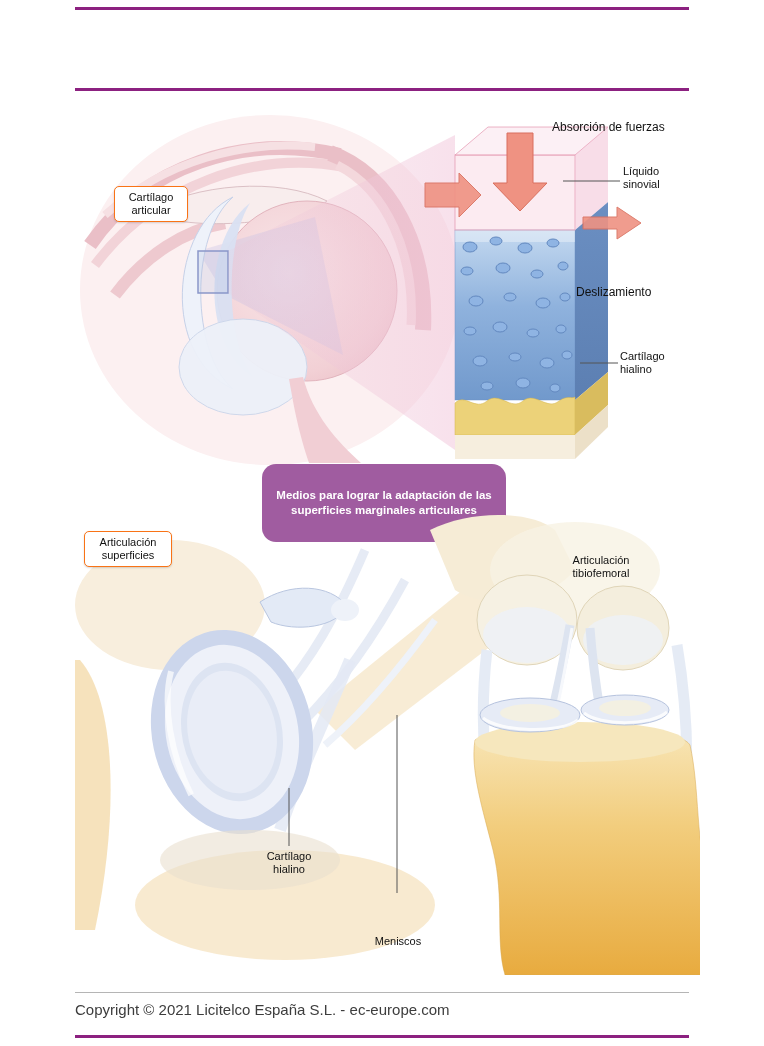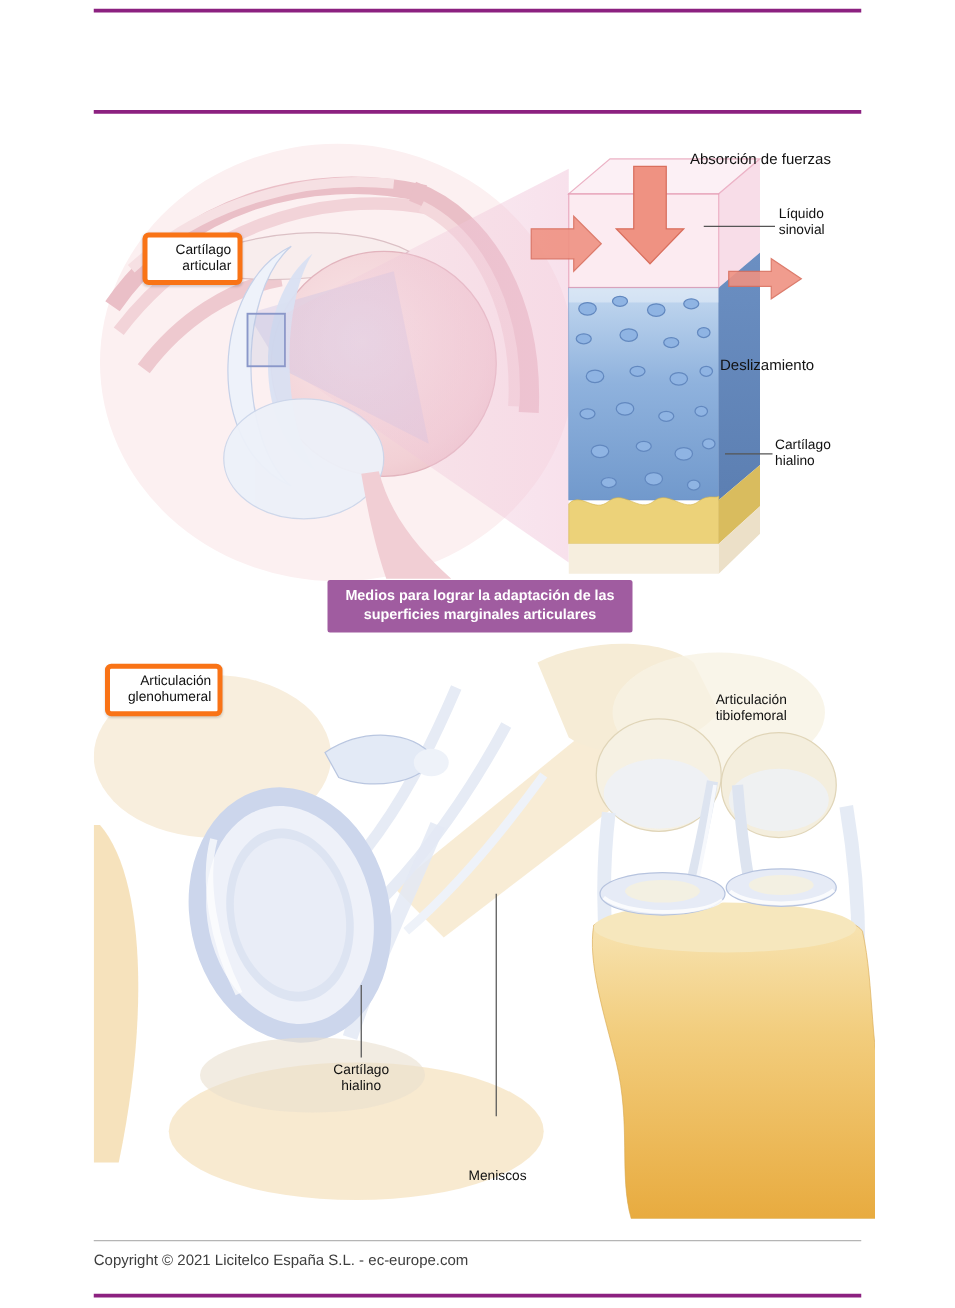--- a/index.html
+++ b/index.html
@@ -11,31 +11,31 @@
   .accent-bar.bottom{top:1035px;}
 
   .page-title{position:absolute;left:75px;top:50px;margin:0;font-size:27px;font-weight:bold;
     color:var(--accent,#8C2180);letter-spacing:.2px;}
   .title-rule{position:absolute;left:75px;top:88px;width:614px;height:3px;background:var(--accent,#8C2180);}
 
   .fig{position:absolute;}
   .fig svg{display:block;}
 
   .lbl{position:absolute;font-size:11px;line-height:13px;color:#111;}
-  .lbl.boxed{background:#fff;border:4px solid #f97316;border-radius:5px;padding:4px 5px;
-    text-align:right;box-shadow:0 1px 2px rgba(0,0,0,.15);}
+  .lbl.boxed{background:#fff;border:1px solid #f97316;border-radius:5px;padding:4px 5px;
+    text-align:center;box-shadow:0 1px 2px rgba(0,0,0,.15);}
   .lbl.bold{font-weight:normal;font-size:12px;white-space:nowrap;}
   .lbl.center{text-align:center;}
 
   .callout{position:absolute;left:262px;top:464px;width:228px;background:var(--callout_bg,#A05CA0);
     color:#fff;font-weight:bold;font-size:11.5px;line-height:15px;text-align:center;
-    border-radius:2px;padding:6px 8px;}
+    border-radius:14px;padding:24px 8px;}
 
   .footer-rule{position:absolute;left:75px;top:992px;width:614px;height:1px;background:#b5b5b5;}
-  .copyright{position:absolute;left:75px;top:1001px;font-size:12px;color:#3d3d3d;}
+  .copyright{position:absolute;left:75px;top:1001px;font-size:15px;color:#3d3d3d;}
 </style>
 </head>
 <body>
 
 <div class="page">
 
   <div class="accent-bar top"></div>
 
   <div class="title-rule"></div>
 
@@ -212,21 +212,21 @@
         </g>
       </g>
 
       <g stroke="#555" stroke-width="1">
         <line x1="214" y1="336" x2="214" y2="278"></line>
         <line x1="322" y1="383" x2="322" y2="205"></line>
       </g>
     </svg>
   </div>
 
-  <div class="lbl boxed" style="left:84px;top:531px;width:76px;">Articulación glenohumeral</div>
+  <div class="lbl boxed" style="left:84px;top:531px;width:76px;">Articulación superficies</div>
 
   <div class="lbl center" style="left:556px;top:554px;width:90px;">Articulación tibiofemoral</div>
 
   <div class="lbl center" style="left:250px;top:850px;width:78px;">Cartílago hialino</div>
 
   <div class="lbl center" style="left:360px;top:935px;width:76px;">Meniscos</div>
 
   <div class="footer-rule"></div>
   <div class="copyright">Copyright © 2021 Licitelco España S.L. - ec-europe.com</div>
   <div class="accent-bar bottom"></div>

